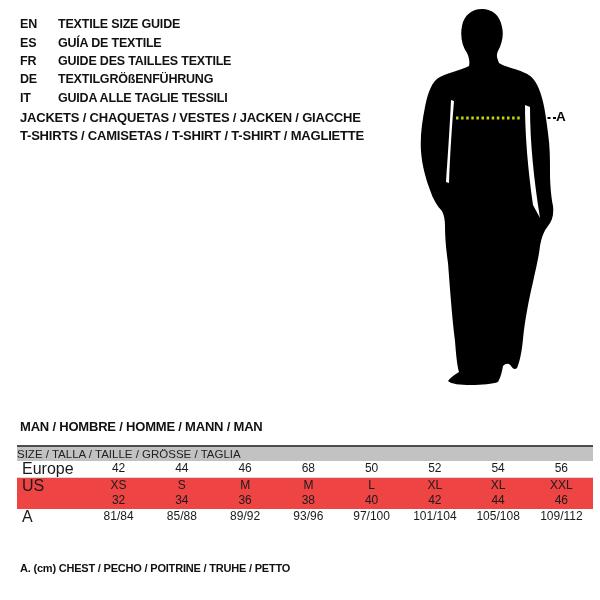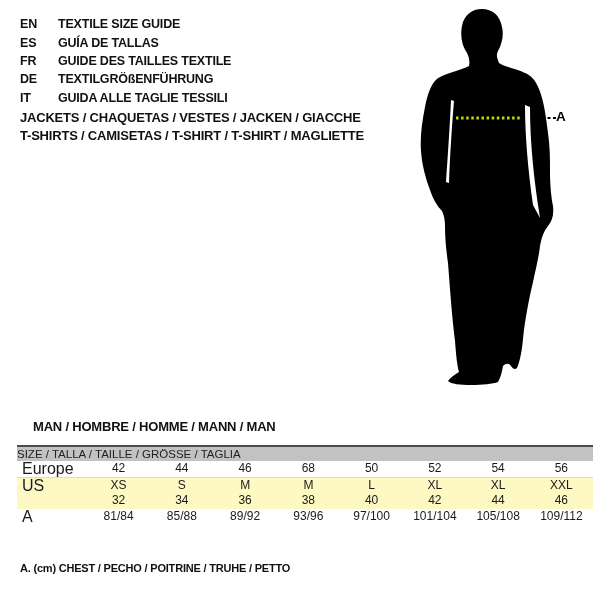--- a/index.html
+++ b/index.html
@@ -16,49 +16,49 @@
   
   .cat-lines{position:absolute;left:20px;top:110px;}
   .cat-line{font-weight:bold;font-size:13px;letter-spacing:-0.2px;height:18.3px;white-space:nowrap;}
   
   .figure-wrap{position:absolute;left:403px;top:5px;width:170px;height:385px;}
   .figure-wrap svg{display:block;}
   .measure-label{
     position:absolute;left:556px;top:109px;font-weight:bold;font-size:13.5px;color:#000;
   }
   
-  .section-title{position:absolute;left:20px;top:419px;font-weight:bold;font-size:13px;letter-spacing:-0.2px;margin-left:13px;}
+  .section-title{position:absolute;left:20px;top:419px;font-weight:bold;font-size:13px;letter-spacing:-0.2px;}
   .footnote{position:absolute;left:20px;top:562px;font-weight:bold;font-size:11px;letter-spacing:-0.2px;}
   
   .size-table{
     position:absolute;left:17px;top:445px;width:576px;
     border-top:2px solid #4c4c4c;
     font-size:12px;color:#1a1a1a;
   }
   .table-header{
     background:#c2c2c2;height:14px;line-height:14px;
     font-size:11.5px;color:#222;
   }
   .table-row{display:flex;height:15.5px;line-height:15.5px;align-items:center;}
-  .table-row.alt{background:#fef9c3;}
+  .table-row.alt{background:#ef4444;}
   .table-row.first{border-bottom:1px solid #d9d9d9;}
   .row-label{width:65px;padding-left:5px;text-align:left;font-size:16px;}
   .cell{flex:1;text-align:center;font-size:12px;}
 </style>
 </head>
 <body>
 
 <div class="lang-list">
   <div class="lang-row">
     <span class="lang-code">EN</span>
     <span class="lang-label">TEXTILE SIZE GUIDE</span>
   </div>
   <div class="lang-row">
     <span class="lang-code">ES</span>
-    <span class="lang-label">GUÍA DE TALLAS</span>
+    <span class="lang-label">GUÍA DE TEXTILE</span>
   </div>
   <div class="lang-row">
     <span class="lang-code">FR</span>
     <span class="lang-label">GUIDE DES TAILLES TEXTILE</span>
   </div>
   <div class="lang-row">
     <span class="lang-code">DE</span>
     <span class="lang-label">TEXTILGRÖßENFÜHRUNG</span>
   </div>
   <div class="lang-row">

